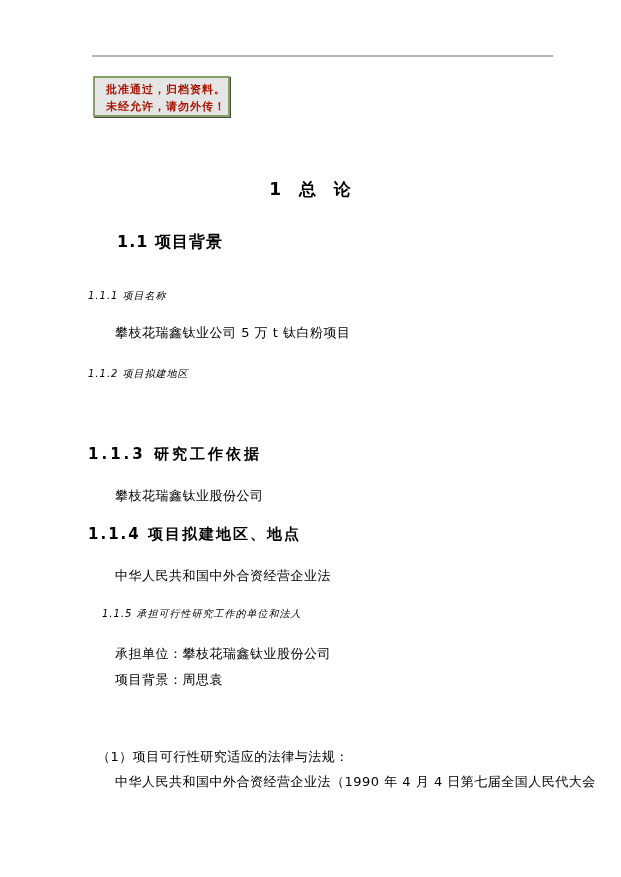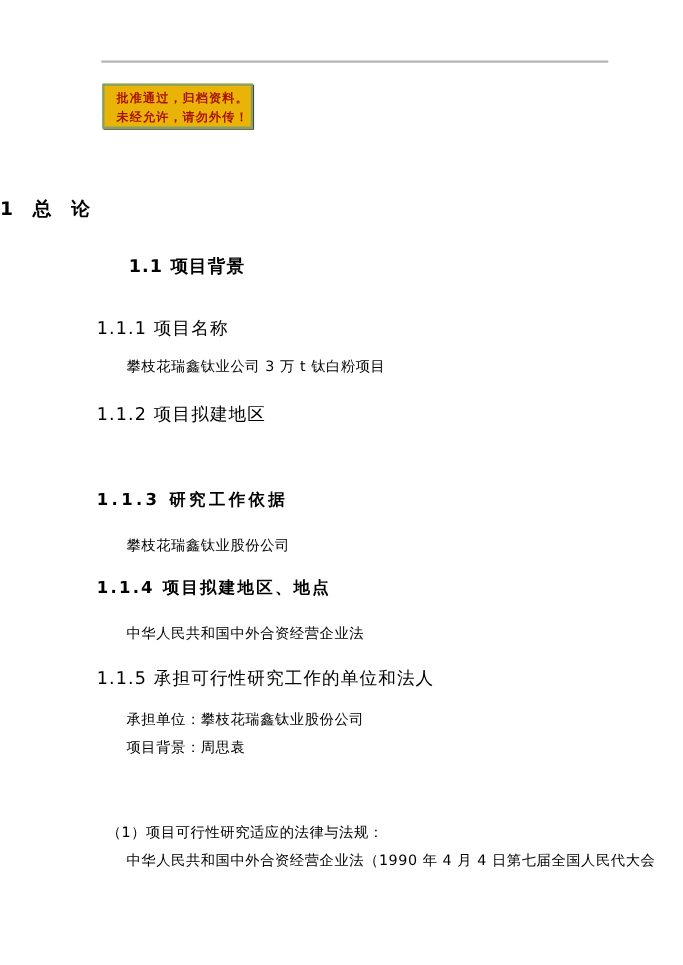--- a/index.html
+++ b/index.html
@@ -40,20 +40,21 @@
     line-height: 17px;
     letter-spacing: 1px;
     white-space: nowrap;
   }
   .doc-title {
     position: absolute;
     left: 0;
     top: 178px;
     width: 621px;
     margin: 0;
+    text-align: center;
     font-size: 17px;
     font-weight: bold;
     word-spacing: 10px;
     letter-spacing: 1px;
   }
   h2, h3, p {
     margin: 0;
     position: absolute;
     white-space: nowrap;
   }
@@ -65,64 +66,65 @@
     margin-left: 29px;
   }
   .h-bold-md {   
     left: 88px;
     font-size: 15px;
     font-weight: bold;
     letter-spacing: 3px;
   }
   .h-reg {       
     left: 88px;
-    font-size: 16px;
+    font-size: 10px;
     font-weight: normal;
     letter-spacing: 1px;
+    font-style: italic;
   }
   .body-text {
     left: 115px;
     font-size: 13px;
     font-weight: normal;
     letter-spacing: 0.5px;
   }
   .h11  { top: 232px; }
   .h111 { top: 289px; }
   .p1   { top: 324px; }
   .h112 { top: 367px; }
   .p2   { top: 407px; }
   .h113 { top: 445px; }
   .p3   { top: 487px; text-align: center; }
   .h114 { top: 525px; letter-spacing: 2px; }
   .p4   { top: 567px; }
-  .h115 { top: 607px; }
+  .h115 { top: 607px; margin-left: 14px; }
   .p5a  { top: 645px; }
   .p5b  { top: 671px; }
   .h116 { top: 710px; }
   .p6a  { top: 748px; left: 97px; }
   .p6b  { top: 773px; }
 </style>
 </head>
 <body>
 
 <div class="page">
 
   <div class="top-rule" style="background: rgb(180, 180, 180);"></div>
 
-  <div class="stamp" style="background: #eab308; border-color: rgb(132, 161, 100); color: rgb(168, 20, 0); padding-left: 11px;">
+  <div class="stamp" style="background: #e5e5e5; border-color: rgb(132, 161, 100); color: rgb(168, 20, 0); padding-left: 11px;">
     <div>批准通过，归档资料。</div>
     <div>未经允许，请勿外传！</div>
   </div>
 
   <h1 class="doc-title">1 总 论</h1>
 
   <h2 class="h-bold-lg h11">1.1 项目背景</h2>
 
   <h3 class="h-reg h111">1.1.1 项目名称</h3>
-  <p class="body-text p1">攀枝花瑞鑫钛业公司 3 万 t 钛白粉项目</p>
+  <p class="body-text p1">攀枝花瑞鑫钛业公司 5 万 t 钛白粉项目</p>
 
   <h3 class="h-reg h112">1.1.2 项目拟建地区</h3>
 
   <h3 class="h-bold-md h113">1.1.3 研究工作依据</h3>
   <p class="body-text p3">攀枝花瑞鑫钛业股份公司</p>
 
   <h3 class="h-bold-md h114">1.1.4 项目拟建地区、地点</h3>
   <p class="body-text p4">中华人民共和国中外合资经营企业法</p>
 
   <h3 class="h-reg h115">1.1.5 承担可行性研究工作的单位和法人</h3>

